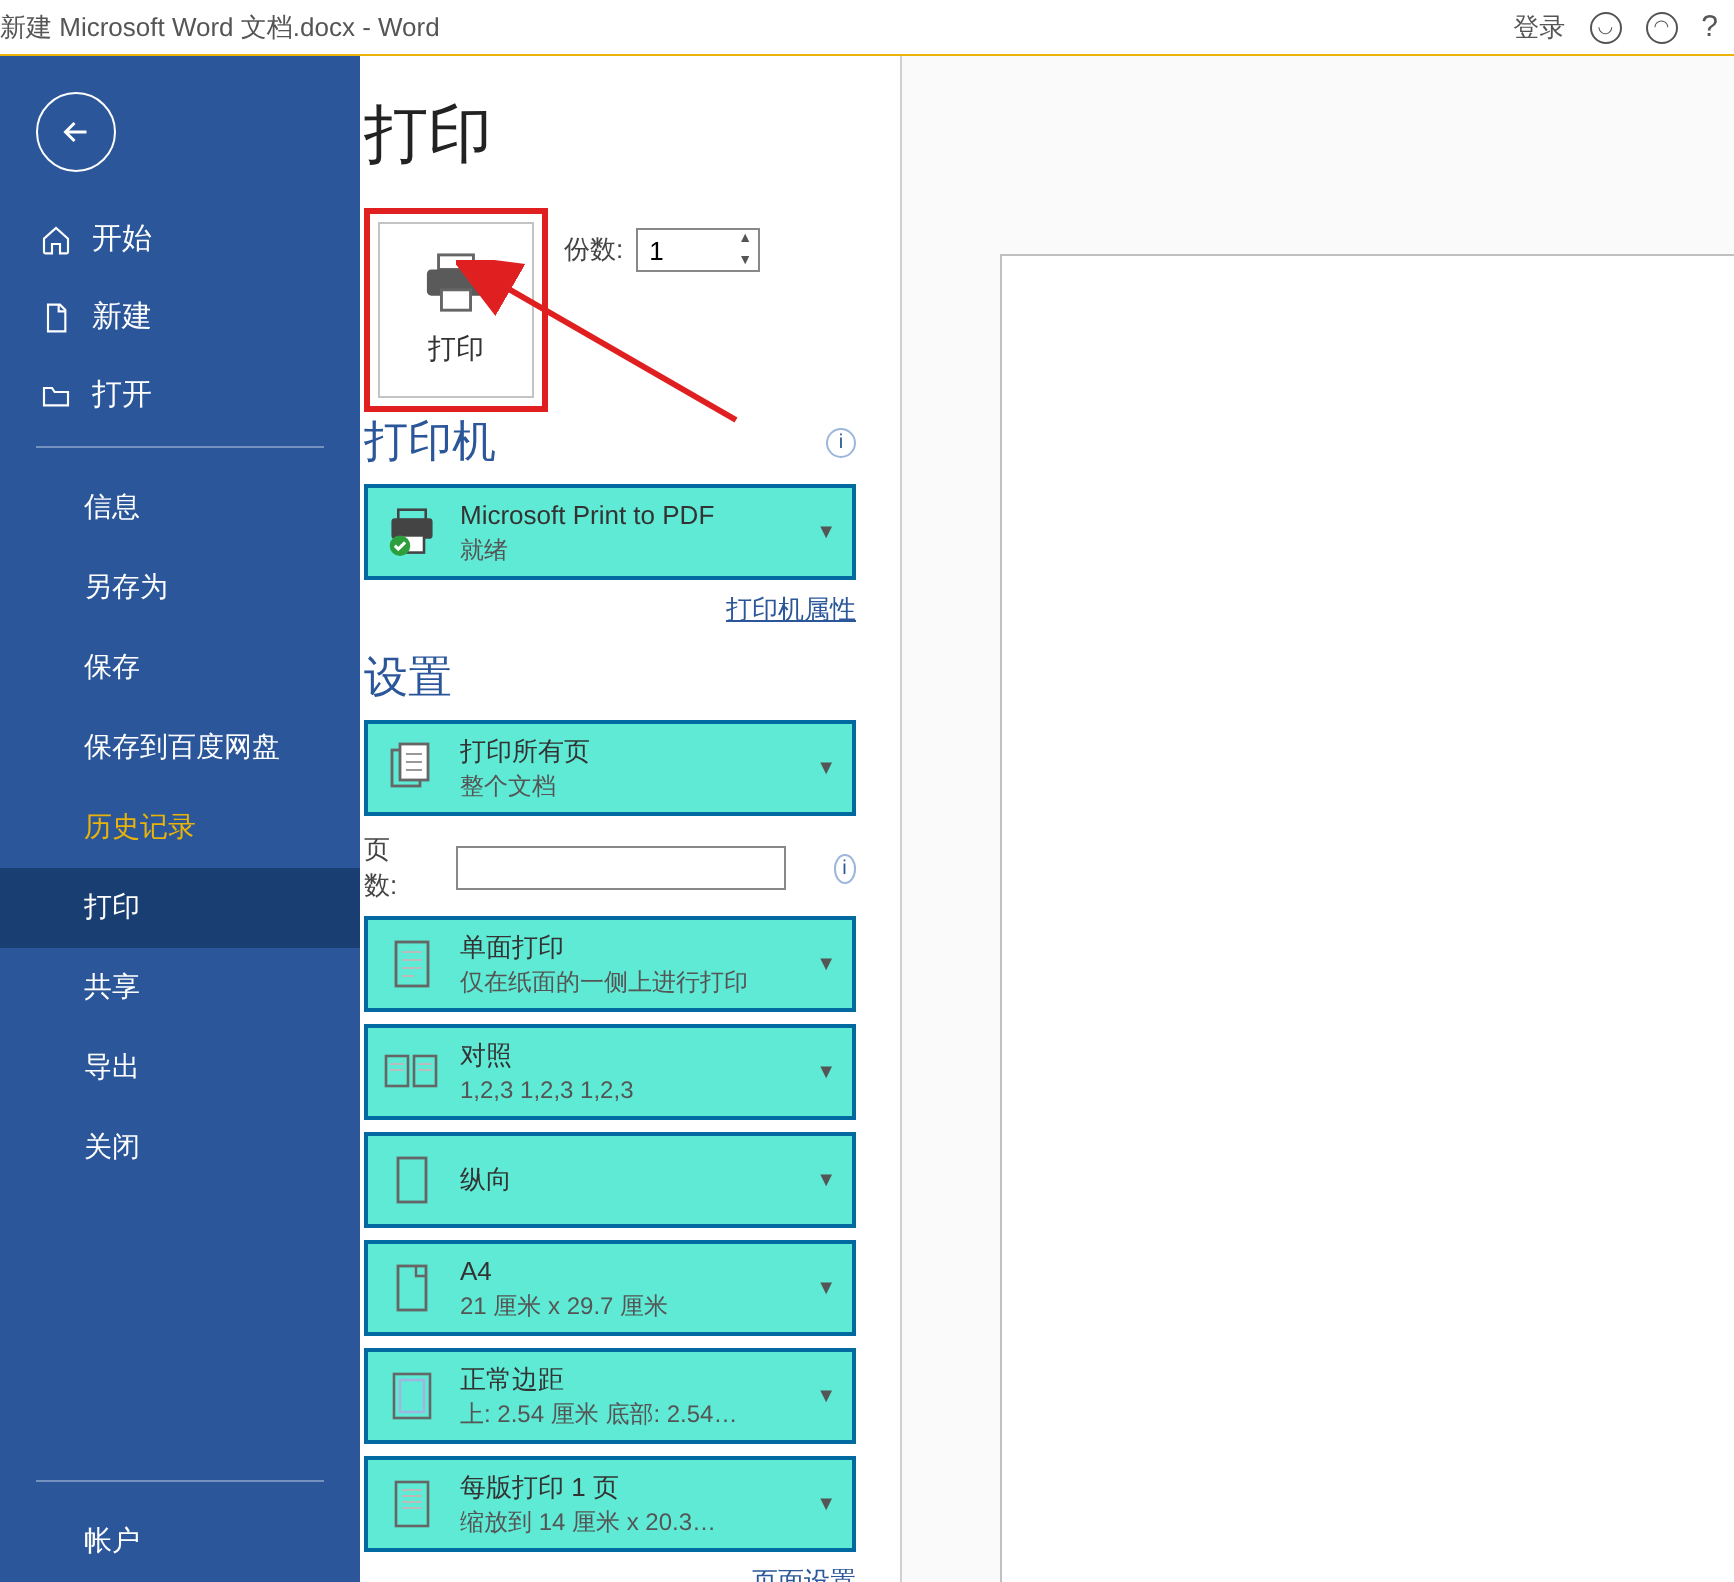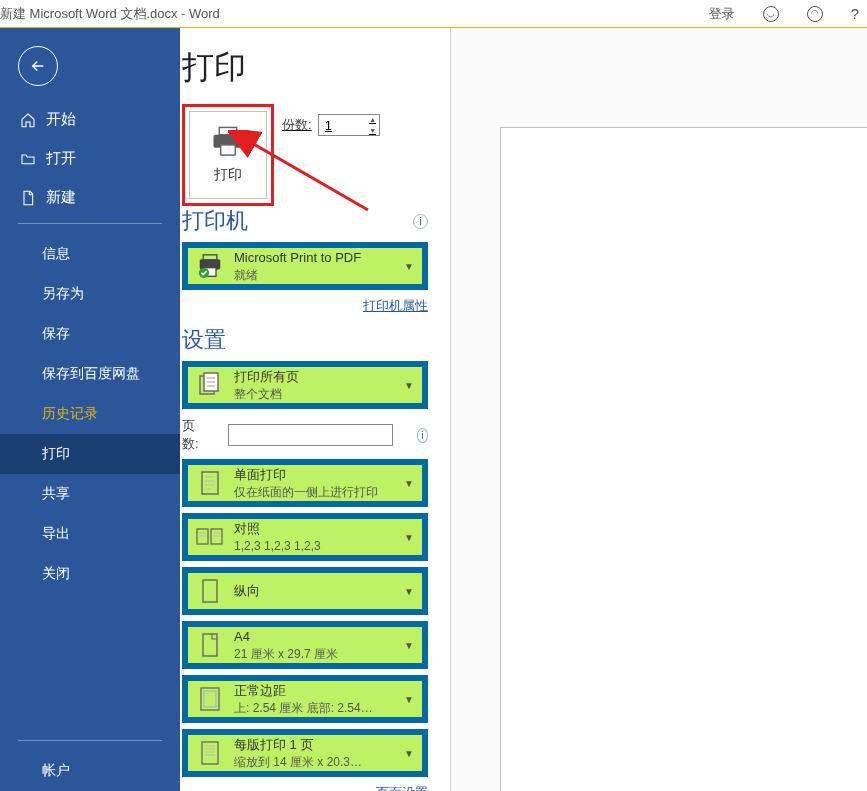--- a/index.html
+++ b/index.html
@@ -1,21 +1,21 @@
 <!DOCTYPE html>
 <html><head>
 <meta charset="utf-8">
 <style>
   * { margin: 0; padding: 0; box-sizing: border-box; font-family: "Microsoft YaHei", "Segoe UI", sans-serif; }
   body { width: 867px; height: 791px; overflow: hidden; background: #fff; position: relative; }
 
   
   .title-bar { height: 28px; background: #fff; display: flex; align-items: center; justify-content: flex-start; position: relative; border-bottom: 1px solid #eab308;}
   .title-text { font-size: 13px; color: #555; }
-  .title-right { position: absolute; right: 8px; display: flex; align-items: center; gap: 28px; font-size: 13px; color: #555;}
+  .title-right { position: absolute; right: 8px; display: flex; align-items: center; gap: 12px; font-size: 13px; color: #555;}
   .title-right .face { width:16px; height:16px; border:1.3px solid #555; border-radius:50%; display:inline-flex; align-items:center; justify-content:center; font-size:9px; line-height:1;}
 
   
   .sidebar { position: absolute; left: 0; top: 28px; width: 180px; height: 763px; background: #2b579a; color: #fff; font-size: 14px; }
   .back-btn { width: 40px; height: 40px; margin: 18px 0 14px 18px; border:1.5px solid #fff; border-radius:50%; display:flex; align-items:center; justify-content:center; cursor:pointer;}
   .back-btn svg { width:18px; height:18px; }
   .side-item { padding: 10px 20px; display:flex; align-items:center; gap:10px; cursor:pointer; font-size:15px;}
   .side-item svg { width:16px; height:16px; flex-shrink:0;}
   .side-sep { height:1px; background: rgba(255,255,255,0.35); margin: 6px 18px 10px 18px; }
   .side-sub-group { padding-left: 0; }
@@ -30,37 +30,37 @@
   .preview-pane { flex:1; border-left:1px solid #d0d0d0; background:#fafafa; position:relative;}
   .preview-page { position:absolute; left:50px; top:100px; right:0; bottom:0; background:#fff; box-shadow:0 0 0 1px #c0c0c0;}
   
   h1.page-title { font-size: 32px; font-weight: 400; color:#222; margin-bottom:14px; }
 
   
   .print-block-row { display:flex; align-items:flex-start; gap:8px; position:relative;}
   .print-highlight { border:3px solid #e02020; padding: 4px 4px 4px 4px; display:inline-block; position:relative;}
   .print-big-btn { width:78px; height:88px; border:1px solid #c4c4c4; background:#fff; display:flex; flex-direction:column; align-items:center; justify-content:center; gap:8px; cursor:pointer;}
   .print-big-btn .lbl { font-size:14px; color:#333;}
-  .copies-wrap { display:flex; align-items:center; gap:6px; margin-top:10px;text-decoration:underline;}
+  .copies-wrap { display:flex; align-items:center; gap:6px; margin-top:10px;}
   .copies-wrap label { font-size:13px; color:#444;}
   .copies-input { width:62px; height:22px; border:1px solid #888; display:flex; align-items:center;}
   .copies-input input { flex:1; border:none; padding:0 6px; font-size:13px; outline:none; width:100%;}
   .spinner { width:12px; display:flex; flex-direction:column;}
   .spinner div { height:11px; font-size:7px; line-height:11px; text-align:center; color:#555; cursor:pointer;}
 
   
   .anno-arrow { position:absolute; left:228px; top:130px; pointer-events:none; z-index:5;}
 
   
   .sect-head { display:flex; align-items:center; justify-content:space-between; }
   .sect-head h2 { font-size:22px; font-weight:400; color:#2b579a;}
   .info-circle { width:15px; height:15px; border:1px solid #9db6da; border-radius:50%; color:#2b579a; font-size:10px; display:flex; align-items:center; justify-content:center; cursor:pointer;}
 
   
-  .drop { border:6px solid #0369a1; height:48px; display:flex; align-items:center; padding:0 8px; margin-top:6px; gap:10px; cursor:pointer; background:#bef264;}
+  .drop { border:2px solid #0369a1; height:48px; display:flex; align-items:center; padding:0 8px; margin-top:6px; gap:10px; cursor:pointer; background:#5eead4;}
   .drop .ico { width:28px; display:flex; align-items:center; justify-content:center;}
   .drop .txt { flex:1; font-size:13px; color:#333; line-height:1.35;}
   .drop .txt .t1 { display:block;}
   .drop .txt .t2 { display:block; color:#555; font-size:12px;}
   .drop .caret { font-size:10px; color:#555;}
   .link-row { text-align:right; margin-top:6px;}
   .link-row a { color:#2b579a; font-size:13px; text-decoration:underline; cursor:pointer;}
 
   .pages-row { display:flex; align-items:center; gap:24px; margin-top:8px;}
   .pages-row label { font-size:13px; color:#444;}
@@ -88,30 +88,30 @@
   </div>
 
   <div class="side-item">
     <svg viewBox="0 0 24 24" fill="none" stroke="#fff" stroke-width="1.6">
         <path d="M3 11l9-8 9 8v10a1 1 0 0 1-1 1h-5v-7h-6v7H4a1 1 0 0 1-1-1z"></path>
       </svg>
     <span>开始</span>
   </div>
   <div class="side-item">
     <svg viewBox="0 0 24 24" fill="none" stroke="#fff" stroke-width="1.6">
-        <path d="M3 6h6l2 3h10v10H3z"></path>
-      </svg>
-    <span>打开</span>
-  </div>
-  <div class="side-item">
-    <svg viewBox="0 0 24 24" fill="none" stroke="#fff" stroke-width="1.6">
         <path d="M6 2h9l4 4v16H6z"></path>
         <path d="M14 2v5h5"></path>
       </svg>
     <span>新建</span>
+  </div>
+  <div class="side-item">
+    <svg viewBox="0 0 24 24" fill="none" stroke="#fff" stroke-width="1.6">
+        <path d="M3 6h6l2 3h10v10H3z"></path>
+      </svg>
+    <span>打开</span>
   </div>
 
   <div class="side-sep"></div>
 
   <div class="side-sub-group">
     <div class="side-sub"><span>信息</span></div>
     <div class="side-sub"><span>另存为</span></div>
     <div class="side-sub"><span>保存</span></div>
     <div class="side-sub"><span>保存到百度网盘</span></div>
     <div class="side-sub disabled"><span>历史记录</span></div>

